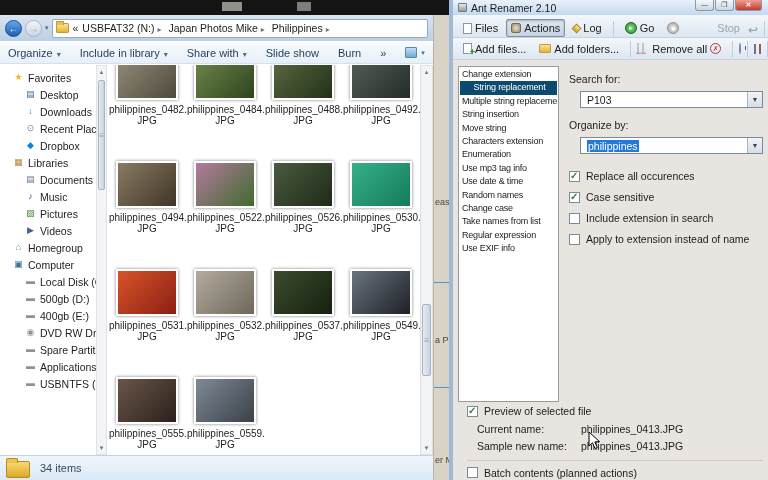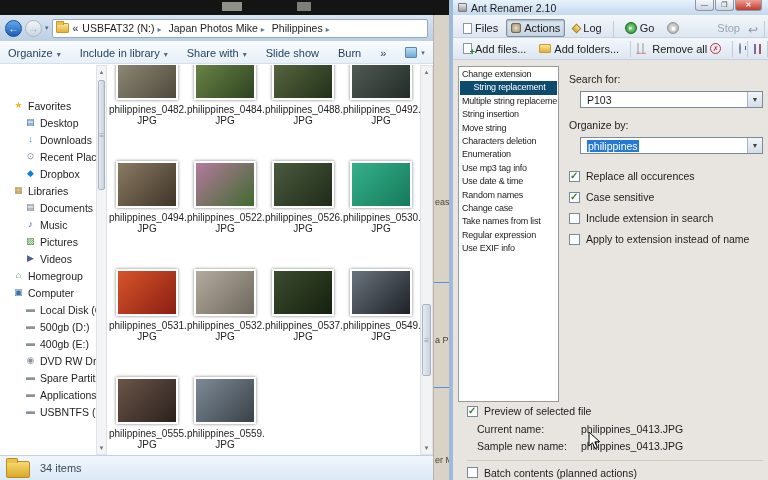--- a/index.html
+++ b/index.html
@@ -48,21 +48,21 @@
   .views-icon { width:12px; height:11px; background:linear-gradient(#bfe0f5,#6fa8d8); border:1px solid #5a86ae;
     border-radius:1px; }
   .views-dd { font-size:7px; color:#4e6d8c; margin-left:-4px; }
   .pane-icon { width:12px; height:11px; border:1px solid #8aa0b6; border-radius:1px; background:#fff; position:relative; }
   .pane-icon::after { content:""; position:absolute; right:0; top:0; width:5px; height:100%; background:#cfe0ef; }
   .help-icon { width:13px; height:13px; border-radius:50%; background:linear-gradient(#7fb4e8,#2a62ae);
     color:#fff; font-size:9px; font-weight:bold; display:flex; align-items:center; justify-content:center; }
 
   .ex-content { position:absolute; left:0; top:50px; right:0; bottom:25px; background:#fff; overflow:hidden; }
 
-  .sidebar { position:absolute; left:0; top:0; width:96px; bottom:0; padding-top:32px; font-size:10.5px; color:#1e1e1e; overflow:hidden; }
+  .sidebar { position:absolute; left:0; top:0; width:96px; bottom:0; padding-top:4px; font-size:10.5px; color:#1e1e1e; overflow:hidden; }
   .side-item { height:17px; display:flex; align-items:center; gap:4px; white-space:nowrap; overflow:hidden; }
   .side-item[data-depth="0"] { padding-left:13px; }
   .side-item[data-depth="1"] { padding-left:25px; }
   .icon { width:11px; flex:none; font-size:9px; line-height:11px; text-align:center; font-style:normal; }
   .icon[data-icon="favorites-star"]::before { content:"★"; color:#eab828; }
   .icon[data-icon="desktop"]::before { content:"▤"; color:#3a6ea5; }
   .icon[data-icon="downloads"]::before { content:"↓"; color:#2e7dd2; font-weight:bold; }
   .icon[data-icon="recent-places"]::before { content:"⊙"; color:#7a8a99; }
   .icon[data-icon="dropbox"]::before { content:"◆"; color:#1081de; }
   .icon[data-icon="libraries"]::before { content:"▦"; color:#b08a3e; }
@@ -537,21 +537,21 @@
           <div class="action-item" data-interactable="true">Change extension</div>
 
           <div class="action-item" data-interactable="true" data-selected="true">String replacement</div>
 
           <div class="action-item" data-interactable="true">Multiple string replacement</div>
 
           <div class="action-item" data-interactable="true">String insertion</div>
 
           <div class="action-item" data-interactable="true">Move string</div>
 
-          <div class="action-item" data-interactable="true">Characters deletion</div>
+          <div class="action-item" data-interactable="true">Characters extension</div>
 
           <div class="action-item" data-interactable="true">Enumeration</div>
 
           <div class="action-item" data-interactable="true">Use mp3 tag info</div>
 
           <div class="action-item" data-interactable="true">Use date &amp; time</div>
 
           <div class="action-item" data-interactable="true">Random names</div>
 
           <div class="action-item" data-interactable="true">Change case</div>

